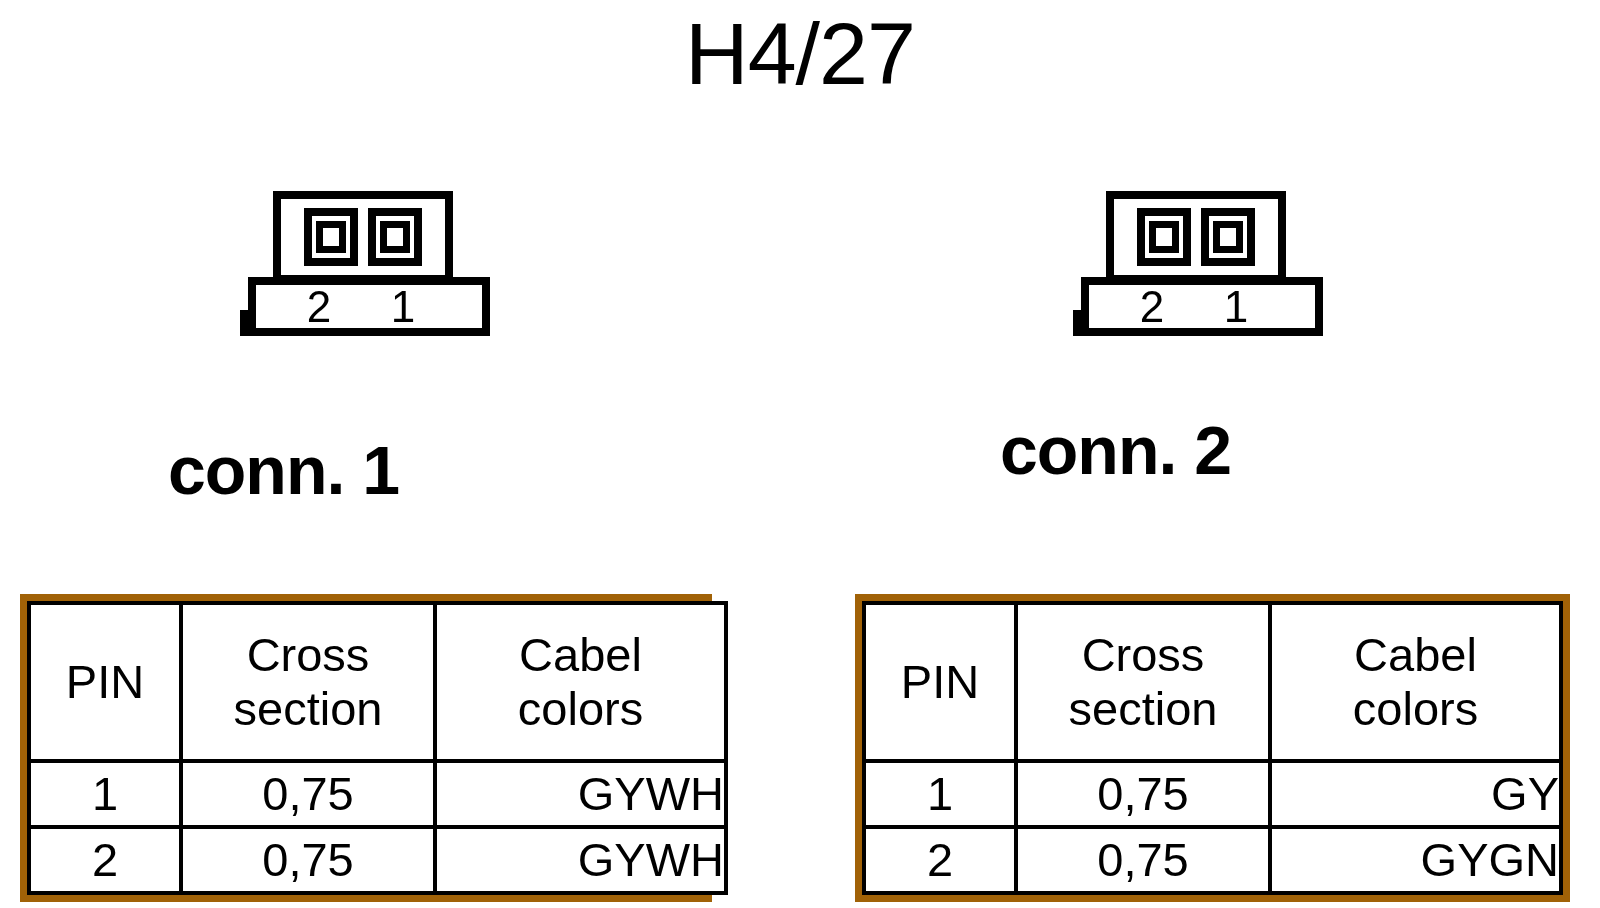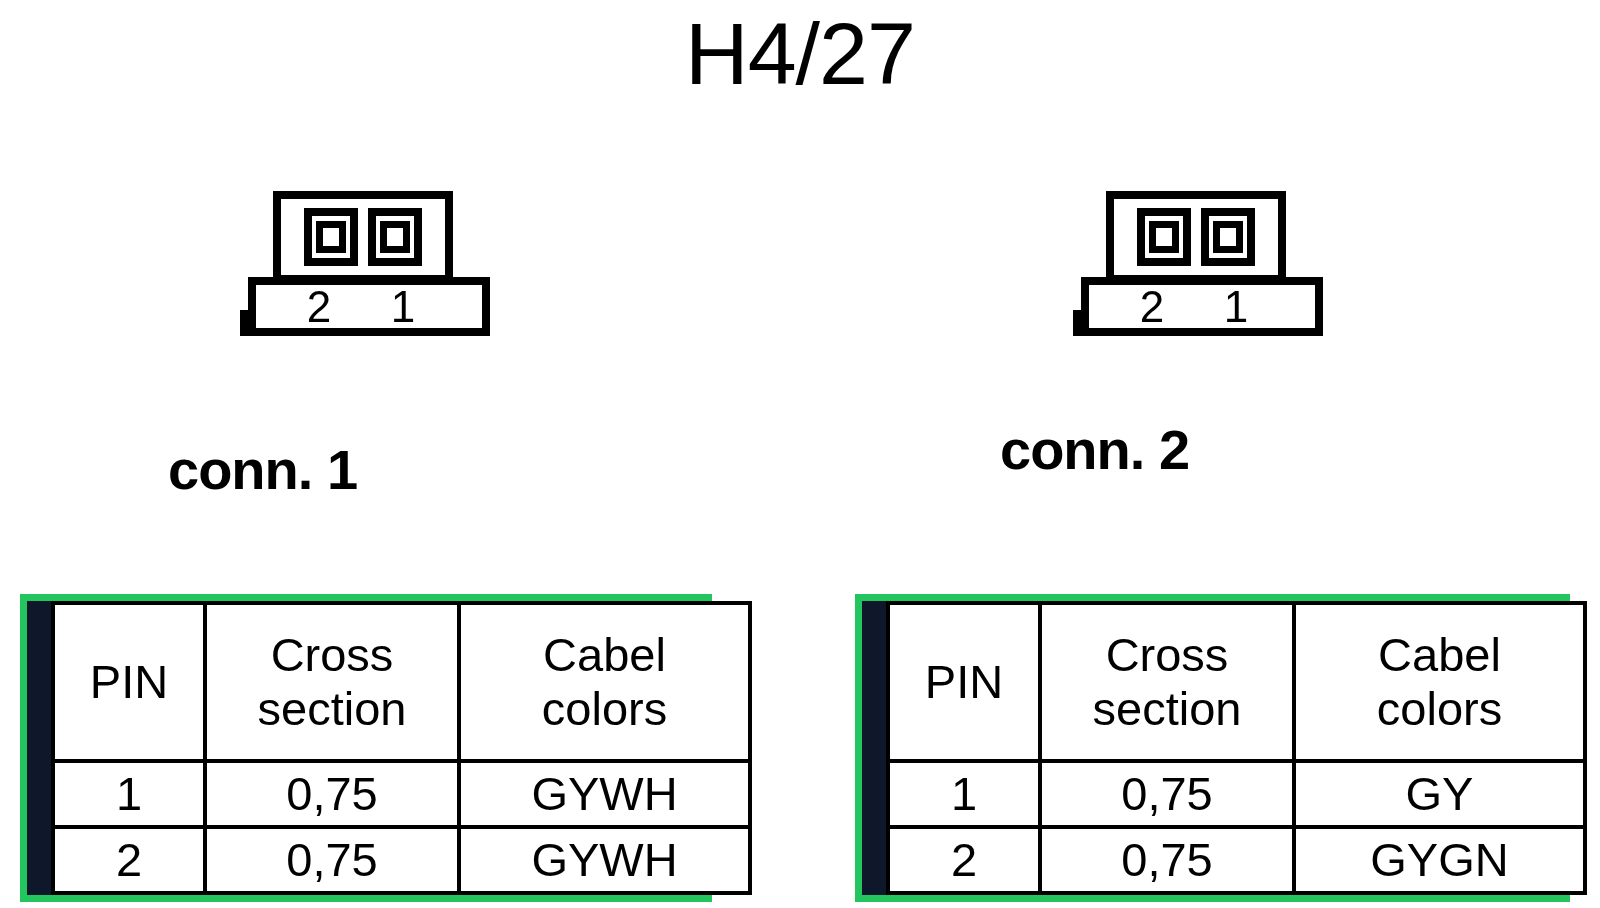--- a/index.html
+++ b/index.html
@@ -96,34 +96,33 @@
     height: 26px;
     box-sizing: border-box;
     border: 8px solid #000;
     border-right: none;
     background: #fff;
   }
 
   
   .conn-label {
     position: absolute;
-    font-size: 56px;
+    font-size: 68px;
     font-weight: bold;
     line-height: 90px;
     letter-spacing: -1px;
     white-space: nowrap;
   }
 
   
   .pin-table {
     position: absolute;
     box-sizing: border-box;
-    border: 7px solid #22c55e;
-    background: #0f172a;
-    padding-left: 24px;
+    border: 7px solid #a16207;
+    background: #1d4ed8;
   }
   .pin-table table {
     border-collapse: collapse;
     width: 100%;
     table-layout: fixed;
   }
   .pin-table th, .pin-table td {
     border: 4px solid #000;
     padding: 0;
     font-weight: normal;
@@ -138,21 +137,21 @@
   }
   .pin-table td {
     height: 62px;
     vertical-align: middle;
   }
   .col-pin   { width: 148px; }
   .col-cross { width: 250px; }
   .col-color { width: 287px; }
 
   .cell-center { text-align: center; }
-  .cell-left   { text-align: center; padding-left: 14px; }
+  .cell-left   { text-align: right; padding-left: 14px; }
 
   .hdr-line { display: block; }
 </style>
 </head>
 <body>
 
 <div class="title">H4/27</div>
 
 <div class="connector" style="left:240px; top:178px;">
   <div class="conn-upper">

